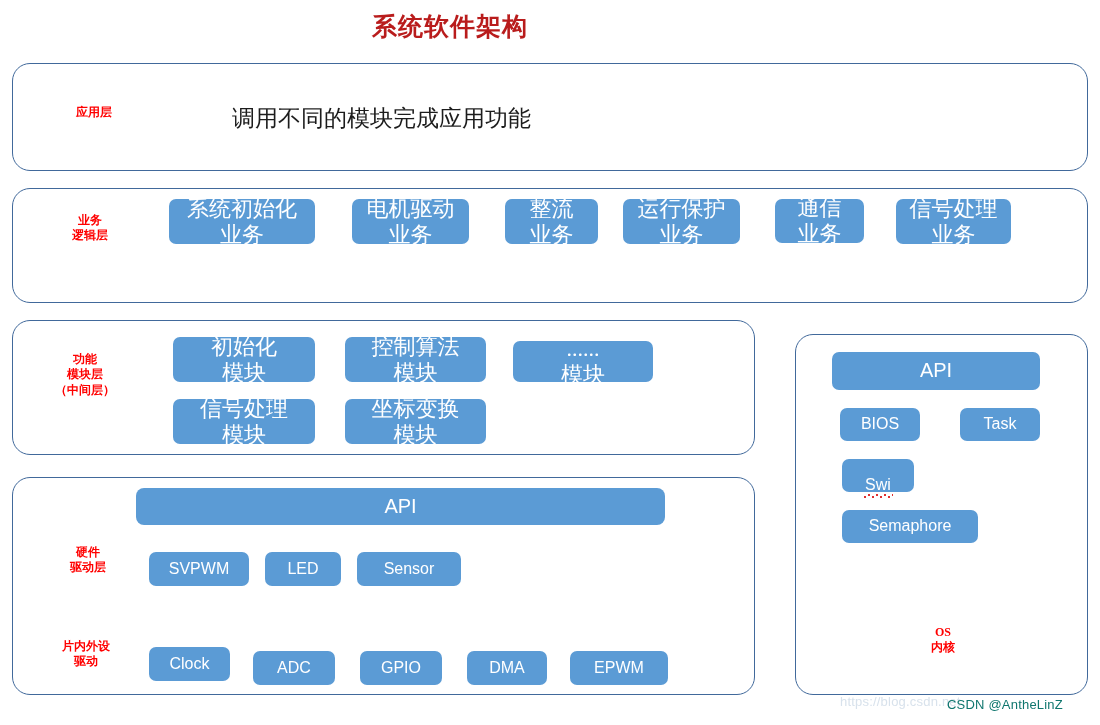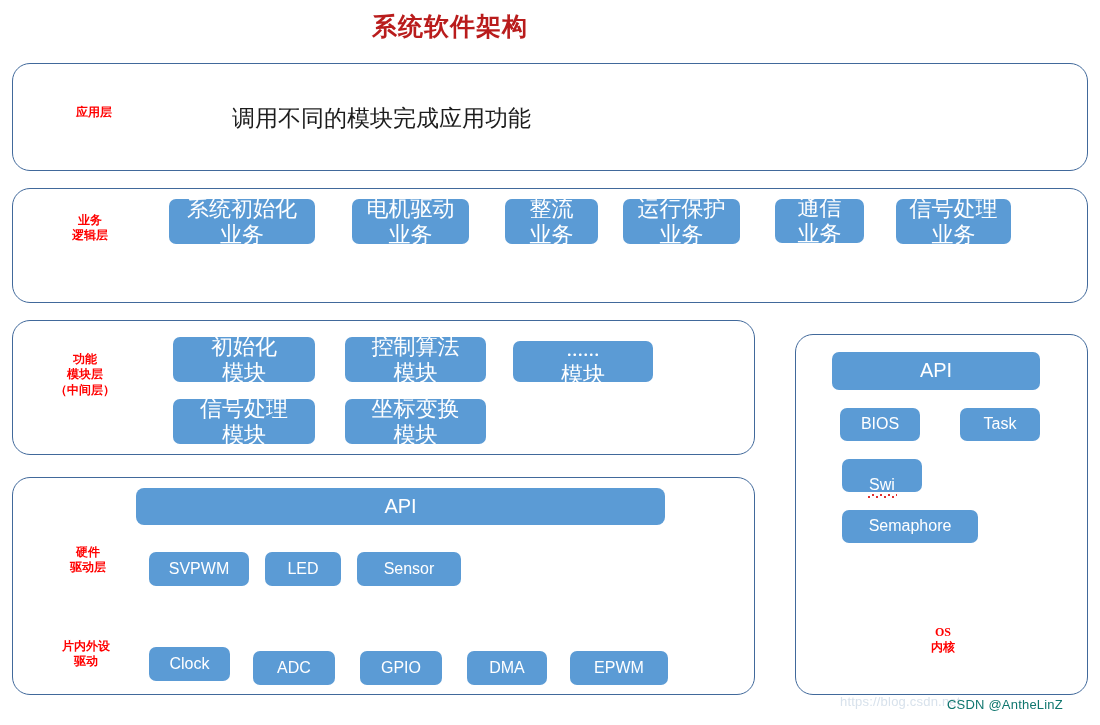--- a/index.html
+++ b/index.html
@@ -189,21 +189,21 @@
   <div class="chip" style="left:360px; top:651px; width:82px; height:34px;">GPIO</div>
   <div class="chip" style="left:467px; top:651px; width:80px; height:34px;">DMA</div>
   <div class="chip" style="left:570px; top:651px; width:98px; height:34px;">EPWM</div>
 
   <div class="layer-box" style="left:795px; top:334px; width:293px; height:361px;"></div>
 
   <div class="chip os-api" style="left:832px; top:352px; width:208px; height:38px;">API</div>
   <div class="chip" style="left:840px; top:408px; width:80px; height:33px;">BIOS</div>
   <div class="chip" style="left:960px; top:408px; width:80px; height:33px;">Task</div>
 
-  <div class="chip" style="left:842px; top:459px; width:80px; height:33px;">
+  <div class="chip" style="left:842px; top:459px; width:72px; height:33px;">
     <span class="squiggle">
       <span class="swi-underline">Swi</span>
     </span>
   </div>
 
   <div class="chip" style="left:842px; top:510px; width:136px; height:33px;">Semaphore</div>
 
   <div class="layer-label" style="left:888px; top:625px; width:110px;">OS
 内核</div>
 

